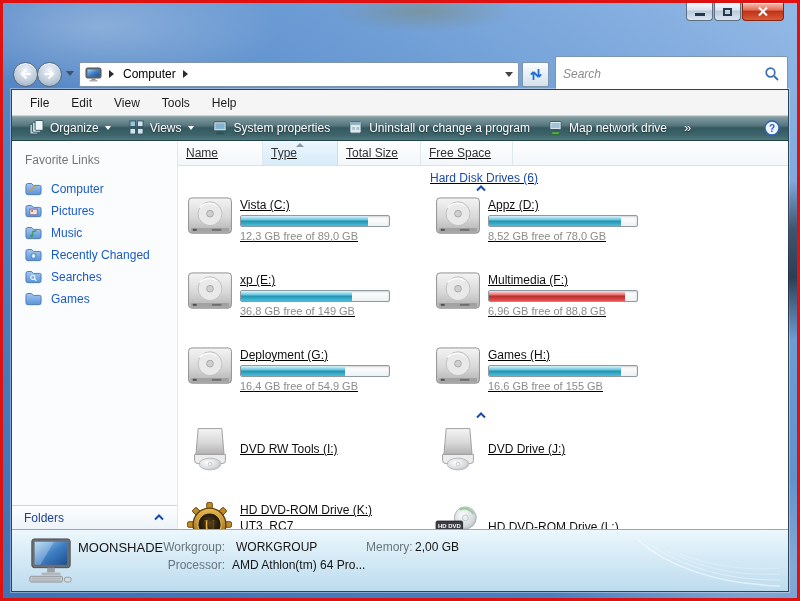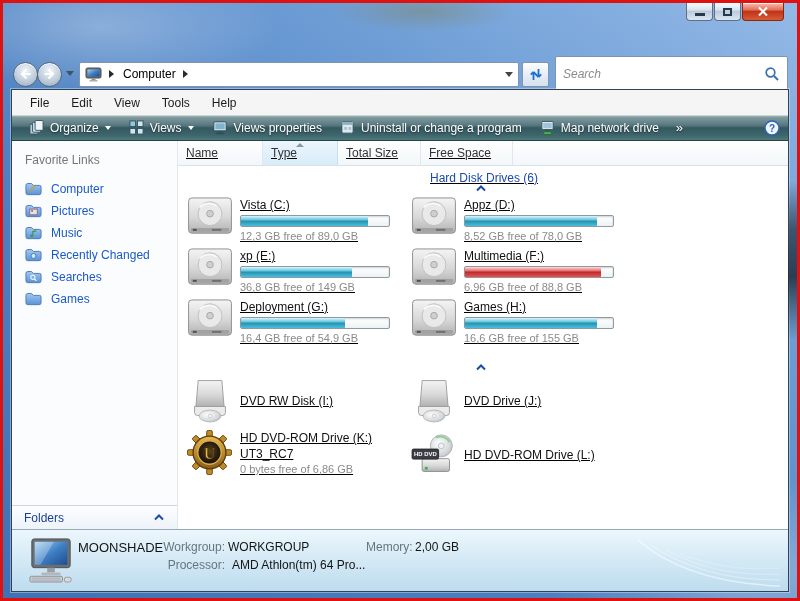--- a/index.html
+++ b/index.html
@@ -73,21 +73,21 @@
     border-right:1px solid #e0e8ef;position:relative;}
   .c-name{width:85px}.c-size{width:83px}.c-free{width:92px}.c-fill{flex:1;border-right:none}
   .c-type{width:75px;background:linear-gradient(#ecf6fd,#d8ecf9);border-right:1px solid #c9dff0;}
   .sort-arrow{position:absolute;top:2px;left:50%;margin-left:-4px;width:0;height:0;
     border:4px solid transparent;border-bottom:4px solid #8a9aa5;border-top:none;}
   .list-content{flex:1;padding:3px 6px 0 8px;overflow:hidden;}
   .group-hd{display:flex;align-items:center;height:21px;margin-top:2px;flex-direction:column;}
   .group-title{color:#1c49ae;font-size:12px;white-space:nowrap;}
   .group-rule{flex:1;height:1px;background:linear-gradient(90deg,#bccbdf,#e8eef6);margin:0 9px 0 10px;}
   .chev{flex:none;margin-right:6px;}
-  .tiles{display:grid;grid-template-columns:224px 224px;margin:3px 0 2px;}
+  .tiles{display:grid;grid-template-columns:224px 224px;margin:3px 0 2px;gap:24px;}
   .tile{display:flex;gap:7px;align-items:flex-start;height:51px;padding-top:2px;}
   .ticon{flex:none;width:47px;display:flex;justify-content:center;}
   .tinfo{padding-top:1px;}
   .drive-name{font-size:12px;color:#101010;margin-bottom:3px;}
   .bar-track{width:150px;height:12px;border:1px solid #8e9aa2;border-radius:2px;overflow:hidden;
     background:linear-gradient(#fff,#eef2f4);box-shadow:inset 0 1px 2px rgba(0,0,0,.18);margin-bottom:3px;}
   .bar-fill{height:100%;}
   .bar-paint{height:100%;
     background-image:linear-gradient(180deg,rgba(255,255,255,.85),rgba(255,255,255,.25) 40%,rgba(0,0,0,.18) 50%,rgba(255,255,255,.12) 95%);}
   .drive-free{font-size:11px;color:#8b8b8b;}
@@ -96,21 +96,21 @@
   .rm-name{font-size:12px;color:#101010;}
   .rm-line{font-size:12px;color:#101010;margin-top:2px;}
   
   .details{height:62px;flex:none;position:relative;border-top:1px solid #97a8b6;
     background:linear-gradient(#ecf7fd,#d6eaf6 45%,#bddcee);}
   .d-icon{position:absolute;left:16px;top:7px;}
   .d-name{position:absolute;left:66px;top:10px;font-size:13px;color:#141414;}
   .d-label{position:absolute;font-size:12px;color:#68757f;}
   .d-value{position:absolute;font-size:12px;color:#141414;white-space:nowrap;}
   .d-l1{left:147px;width:66px;top:10px;text-align:right;}
-  .d-v1{left:216px;top:10px;}
+  .d-v1{left:224px;top:10px;}
   .d-l2{left:133px;width:80px;top:28px;text-align:right;}
   .d-v2{left:220px;top:28px;}
   .d-l3{left:354px;top:10px;}
   .d-v3{left:403px;top:10px;}
   .swirl{position:absolute;right:8px;bottom:3px;}
 </style>
 </head>
 <body>
 
 <svg width="0" height="0" style="position:absolute" aria-hidden="true">
@@ -236,21 +236,21 @@
         <span>Views</span>
         <div class="tb-caret"></div>
       </div>
       <div class="tb-item">
         <svg width="16" height="15" viewBox="0 0 16 16">
           <rect x="1.5" y="2" width="13" height="9.5" rx="1" fill="#e8f2f6" stroke="#2f4e58"></rect>
           <rect x="3" y="3.5" width="10" height="6.5" fill="#7fb3d0"></rect>
           <rect x="5.5" y="12" width="5" height="1.5" fill="#2f4e58"></rect>
           <rect x="3.5" y="13.7" width="9" height="1.6" rx=".5" fill="#2f4e58"></rect>
         </svg>
-        <span>Views properties</span>
+        <span>System properties</span>
       </div>
       <div class="tb-item">
         <svg width="15" height="15" viewBox="0 0 16 16">
           <rect x="2" y="2" width="12" height="12" rx="1.5" fill="#dfe9ee" stroke="#34525c"></rect>
           <rect x="2" y="2" width="12" height="3.2" fill="#8fb0c0"></rect>
           <rect x="4.5" y="7.5" width="3" height="3" fill="#a7c4d2"></rect>
               <rect x="9" y="7.5" width="3" height="3" fill="#a7c4d2"></rect>
         </svg>
         <span>Uninstall or change a program</span>
       </div>
@@ -511,21 +511,21 @@
 
             <div class="rm-tile">
               <div class="ticon">
                     <svg viewBox="0 0 44 48" width="40" height="46">
                       <path d="M9 1.5 H35 L37.5 30 H6.5 Z" fill="url(#gBody)" stroke="#9c9c9c"></path>
                       <path d="M5 30 H39 V36.5 Q39 40 35.5 40 H8.5 Q5 40 5 36.5 Z" fill="#ececec" stroke="#9c9c9c"></path>
                       <ellipse cx="22" cy="40.5" rx="12" ry="6.5" fill="url(#gDisc)" stroke="#b8b8b8"></ellipse>
                       <circle cx="22" cy="40.5" r="2" fill="#f8f8f8" stroke="#c8c8c8"></circle>
                     </svg>
                   </div>
-              <span class="rm-name">DVD RW Disk (I:)</span>
+              <span class="rm-name">DVD RW Tools (I:)</span>
             </div>
 
             <div class="rm-tile">
               <div class="ticon">
                     <svg viewBox="0 0 44 48" width="40" height="46">
                       <path d="M9 1.5 H35 L37.5 30 H6.5 Z" fill="url(#gBody)" stroke="#9c9c9c"></path>
                       <path d="M5 30 H39 V36.5 Q39 40 35.5 40 H8.5 Q5 40 5 36.5 Z" fill="#ececec" stroke="#9c9c9c"></path>
                       <ellipse cx="22" cy="40.5" rx="12" ry="6.5" fill="url(#gDisc)" stroke="#b8b8b8"></ellipse>
                       <circle cx="22" cy="40.5" r="2" fill="#f8f8f8" stroke="#c8c8c8"></circle>
                     </svg>

